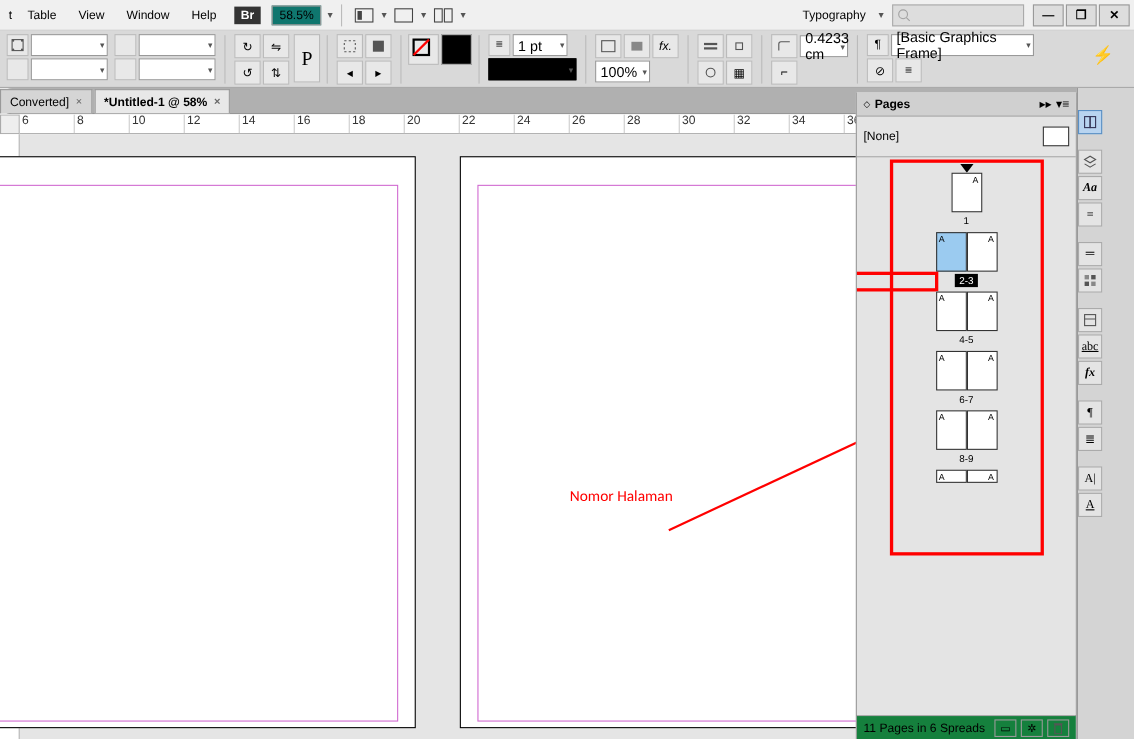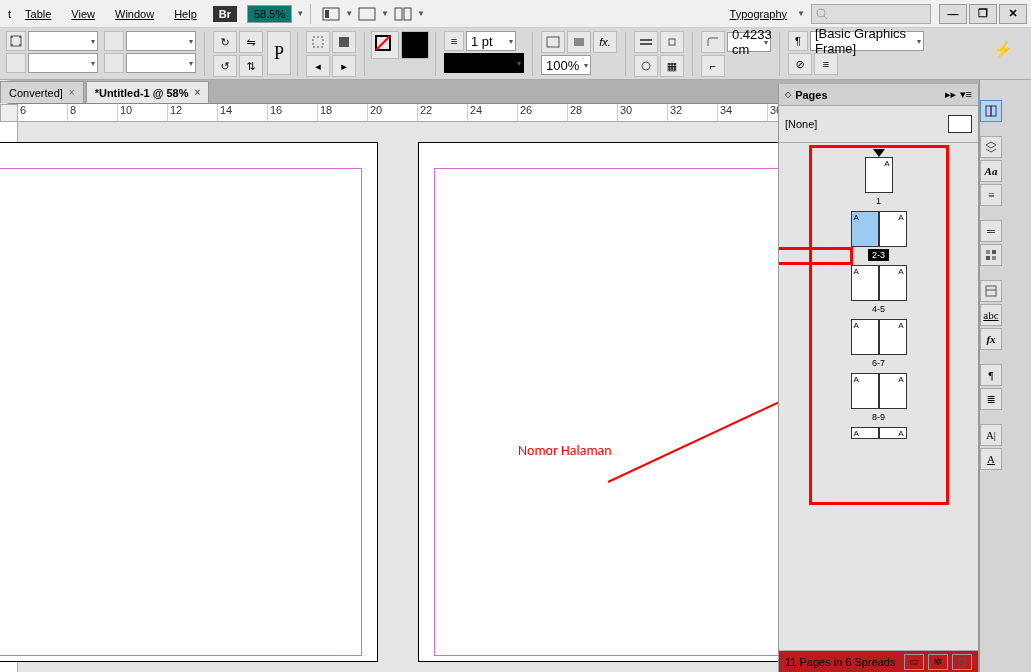--- a/index.html
+++ b/index.html
@@ -1,18 +1,18 @@
 <!DOCTYPE html>
 <html><head>
 <meta charset="utf-8">
 <style>
 * { margin:0; padding:0; box-sizing:border-box; font-family:"Segoe UI",Tahoma,sans-serif; font-size:11px; }
 body { width:1031px; height:672px; background:#e8e8e8; overflow:hidden; position:relative; }
 .menubar { height:28px; background:#f0f0f0; display:flex; align-items:center; padding:0 4px; border-bottom:1px solid #ccc; }
-.menubar .item { padding:4px 10px; cursor:default;text-decoration:underline; }
+.menubar .item { padding:4px 10px; cursor:default; }
 .menubar .badge { background:#333; color:#fff; padding:2px 6px; font-weight:bold; margin:0 6px; }
 .menubar .zoom { padding:2px 6px; border:1px solid #999; background:#0f766e; margin:0 4px; }
 .menubar .tri { font-size:8px; color:#555; }
 .menubar .icon { width:26px; height:22px; display:flex; align-items:center; justify-content:center; border:1px solid transparent; margin:0 1px; }
 .menubar svg { display:block; }
 .search { flex:0 0 120px; height:20px; background:#ddd; border:1px solid #aaa; display:flex; align-items:center; padding:0 4px; margin:0 6px; }
 .search svg { opacity:.5; }
 .winbtns { display:flex; margin-left:auto; }
 .winbtn { width:28px; height:20px; background:#ddd; border:1px solid #999; display:flex; align-items:center; justify-content:center; margin-left:2px; font-weight:bold; font-family:Arial; }
 .toolbar { height:52px; background:#d9d9d9; border-bottom:1px solid #aaa; display:flex; align-items:flex-start; padding:3px 4px; flex-wrap:wrap; gap:2px; }
@@ -51,21 +51,21 @@
 .spread { display:flex; flex-direction:column; align-items:center; margin:4px 0; }
 .spread-pages { display:flex; position:relative; }
 .pg { width:28px; height:36px; border:1px solid #333; background:#fff; position:relative; font-size:8px; }
 .pg .a { position:absolute; top:1px; font-size:8px; }
 .pg .a.l { left:2px; } .pg .a.r { right:2px; }
 .pg.sel { background:#9bcbf0; }
 .spread-label { font-size:9px; margin-top:2px; padding:1px 4px; }
 .spread-label.selbg { background:#000; color:#fff; }
 .start-tri { position:absolute; top:-8px; left:50%; transform:translateX(-50%); width:0; height:0; border-left:6px solid transparent; border-right:6px solid transparent; border-top:8px solid #000; }
 .hilite-box { position:absolute; border:3px solid red; pointer-events:none; }
-.panel-footer { height:22px; border-top:1px solid #aaa; background:#b91c1c; display:flex; align-items:center; padding:0 6px; font-size:10px; }
+.panel-footer { height:22px; border-top:1px solid #aaa; background:#15803d; display:flex; align-items:center; padding:0 6px; font-size:10px; }
 .panel-footer .fbtn { width:20px; height:16px; border:1px solid #999; margin-left:4px; display:flex; align-items:center; justify-content:center; font-size:10px; }
 .dock { position:absolute; top:80px; right:0; width:52px; bottom:0; background:#d4d4d4; border-left:1px solid #999; padding:4px 0; }
 .dock-row { display:flex; justify-content:flex-start; gap:2px; margin:2px 0; }
 .dk { width:22px; height:22px; border:1px solid #aaa; background:#e4e4e4; display:flex; align-items:center; justify-content:center; font-family:Georgia,serif; }
 .dk.active { background:#b8d4f0; border-color:#5a8fc4; }
 .dk-sep { height:10px; }
 .dock-top { position:absolute; top:80px; right:0; width:52px; height:14px; background:#c4c4c4; border-bottom:1px solid #999; display:flex; align-items:center; justify-content:flex-end; padding:0 4px; font-size:8px; }
 .lightning { position:absolute; top:40px; right:18px; font-size:16px; }
 </style>
 </head>
@@ -249,21 +249,21 @@
         <span class="tb-input" style="width:44px">0.4233 cm</span>
       </div>
     <div class="tb-row">
         <span class="tb">⌐</span>
       </div>
   </div>
   <div class="sep"></div>
   <div class="tb-group">
     <div class="tb-row">
         <span class="tb small">¶</span>
-        <span class="tb-input" style="width:114px">[Basic Graphics Frame]</span>
+        <span class="tb-input" style="width:130px">[Basic Graphics Frame]</span>
       </div>
     <div class="tb-row">
         <span class="tb">⊘</span>
         <span class="tb">≡</span>
       </div>
   </div>
   <span class="lightning">⚡</span>
 </div>
 
 <div class="tabs">

